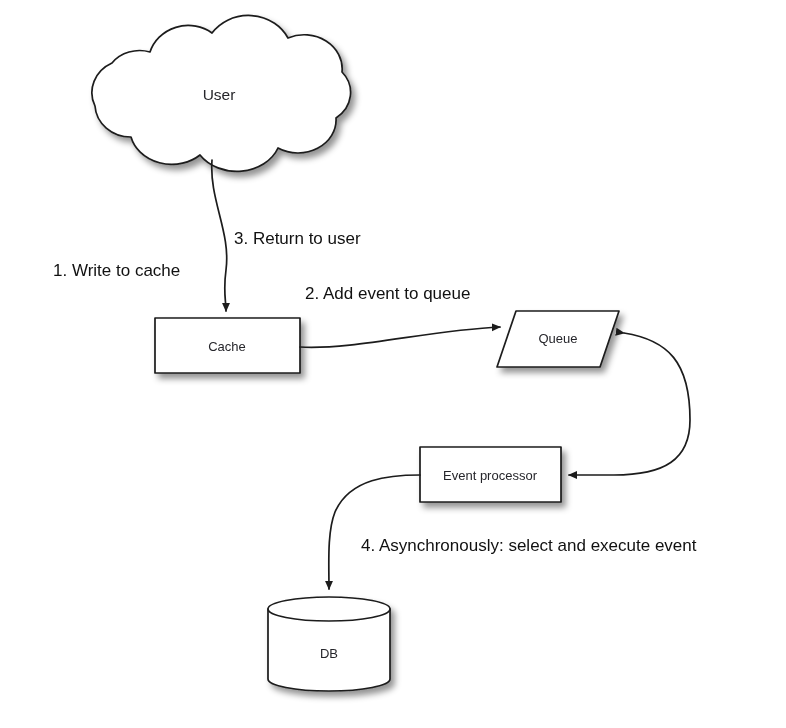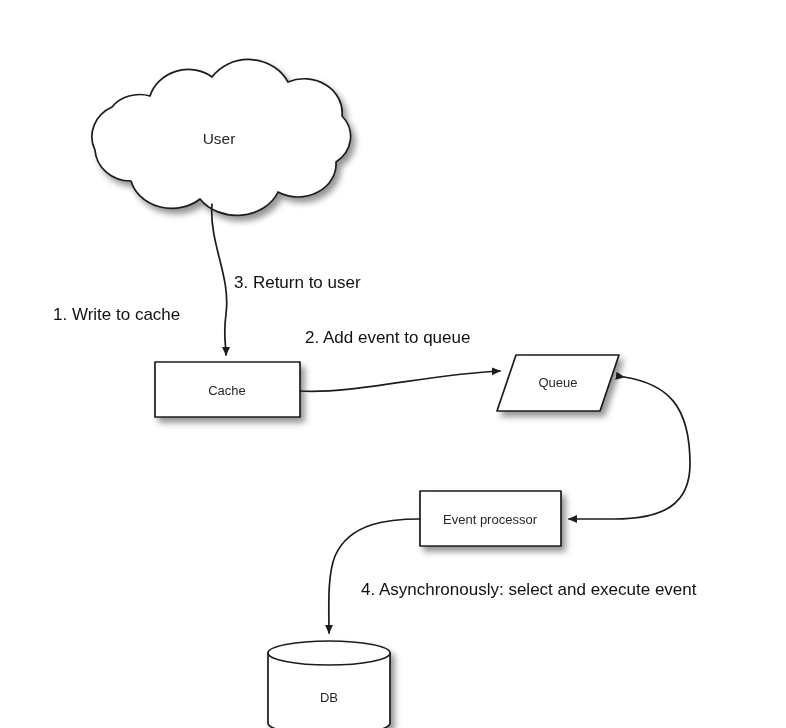--- a/index.html
+++ b/index.html
@@ -11,21 +11,20 @@
     width: 786px;
     height: 728px;
     font-family: "Liberation Sans", sans-serif;
     color: #1a1a1a;
     overflow: hidden;
   }
   #diagram-root {
     position: relative;
     width: 786px;
     height: 580px;
-    margin-top: 44px;
   }
   svg.canvas {
     position: absolute;
     top: 0;
     left: 0;
     width: 786px;
     height: 728px;
   }
   .node-label {
     font-family: "Liberation Sans", sans-serif;

